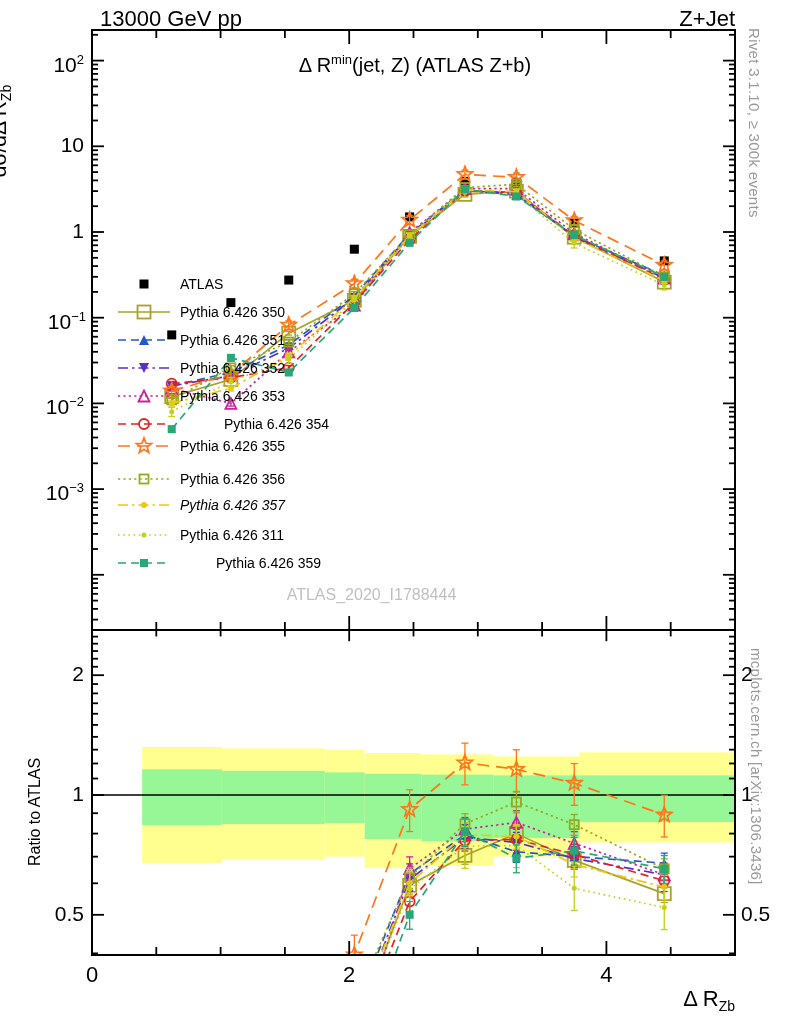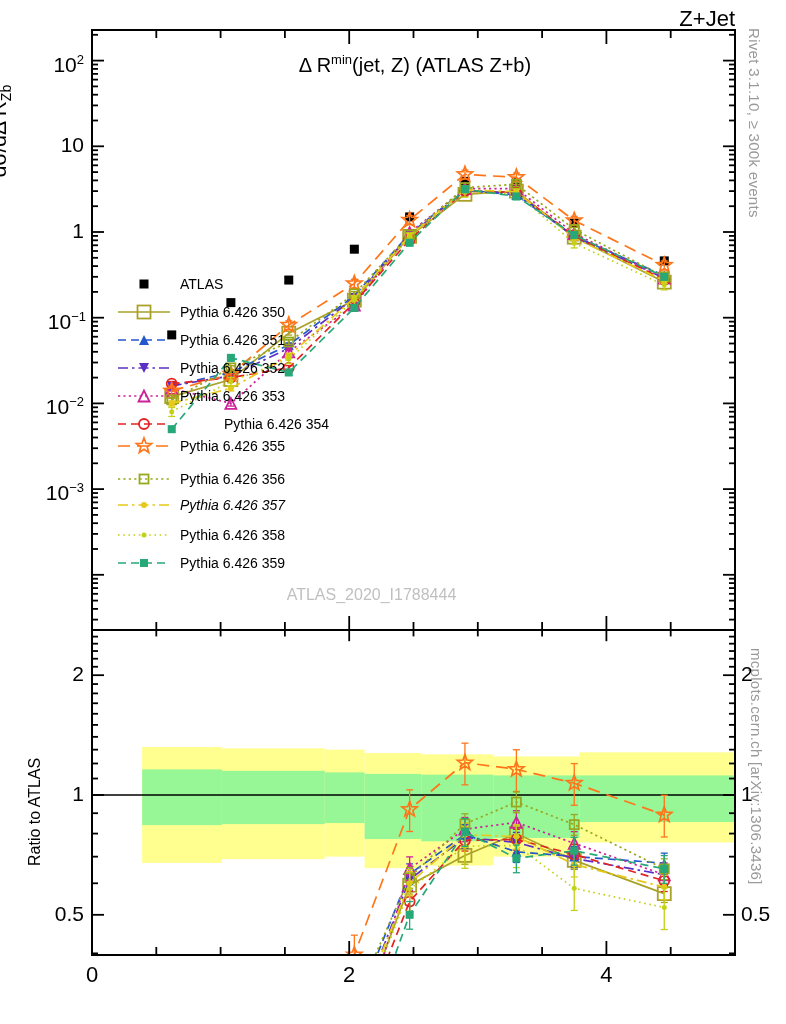--- a/index.html
+++ b/index.html
@@ -1020,28 +1020,30 @@
         <line x1="735" y1="658.715773032762" x2="729" y2="658.715773032762"></line>
         <line x1="92" y1="651.032321264998" x2="98" y2="651.032321264998"></line>
         <line x1="735" y1="651.032321264998" x2="729" y2="651.032321264998"></line>
         <line x1="92" y1="643.6759257987808" x2="98" y2="643.6759257987808"></line>
         <line x1="735" y1="643.6759257987808" x2="729" y2="643.6759257987808"></line>
         <line x1="92" y1="636.619876548529" x2="98" y2="636.619876548529"></line>
         <line x1="735" y1="636.619876548529" x2="729" y2="636.619876548529"></line>
       </g>
     </svg>
 
+<div class="abs hdr" style="left:100px;top:6px;">13000 GeV pp</div>
 <div class="abs hdr" style="right:51px;top:6px;">Z+Jet</div>
 
 <div class="abs ptitle" style="left:170px;top:52px;width:490px;"><span>Δ R</span><sup>min</sup><span>(jet, Z) (ATLAS Z+b)</span></div>
 
 <div class="vtext ylab-main" style="left:14px;top:150px;"><span>dσ/dΔ R</span><sub>Zb</sub></div>
 
 <div class="vtext ratio-ylab" style="left:44px;top:848px;">Ratio to ATLAS</div>
 
+<div class="abs xlab" style="left:600px;top:986px;width:135px;"><span>Δ R</span><sub>Zb</sub></div>
 
 <div class="sidenote sidenote-v" style="left:746px;top:28px;">Rivet 3.1.10, ≥ 300k events</div>
 <div class="sidenote sidenote-v" style="left:748px;top:648px;">mcplots.cern.ch [arXiv:1306.3436]</div>
 
 <div class="abs watermark" style="left:92px;top:586px;width:559px;">ATLAS_2020_I1788444</div>
 
 <div id="ytick-main"></div>
 <div id="ytick-ratio"></div>
 <div id="xtick"></div>
 <div id="legend">
@@ -1105,23 +1107,23 @@
           <line x1="0" x2="52" y1="12" y2="12" stroke="#e6c919" stroke-width="1.7" stroke-dasharray="10,4,2.5,4"></line>
           <circle cx="26" cy="12" r="3" fill="#e6c919"></circle>
         </svg>
         <span class="llab">Pythia 6.426 357</span>
       </div>
       <div class="lrow" style="left: 118px; top: 522.1px; position: absolute;">
         <svg width="52" height="24">
           <line x1="0" x2="52" y1="12" y2="12" stroke="#c3d117" stroke-width="1.7" stroke-dasharray="1.6,3.6"></line>
           <circle cx="26" cy="12" r="2.5" fill="#c3d117"></circle>
         </svg>
-        <span class="llab">Pythia 6.426 358</span>
+        <span class="llab">Pythia 6.426 311</span>
       </div>
-      <div class="lrow" style="left: 118px; top: 550px; position: absolute;">
+      <div class="lrow" style="left: 118px; top: 550px; position: absolute; gap: 36px;">
         <svg width="52" height="24">
           <line x1="0" x2="52" y1="12" y2="12" stroke="#26a878" stroke-width="1.7" stroke-dasharray="8,5"></line>
           <rect x="22" y="8" width="8" height="8" fill="#26a878"></rect>
         </svg>
         <span class="llab">Pythia 6.426 359</span>
       </div>
     </div>
 
 <div class="abs ticklab" style="left: 18px; top: 47.6px; width: 66px; text-align: right;"><span>10</span><sup>2</sup></div>
     <div class="abs ticklab" style="left: 18px; top: 133.3px; width: 66px; text-align: right;"><span>10</span></div>

